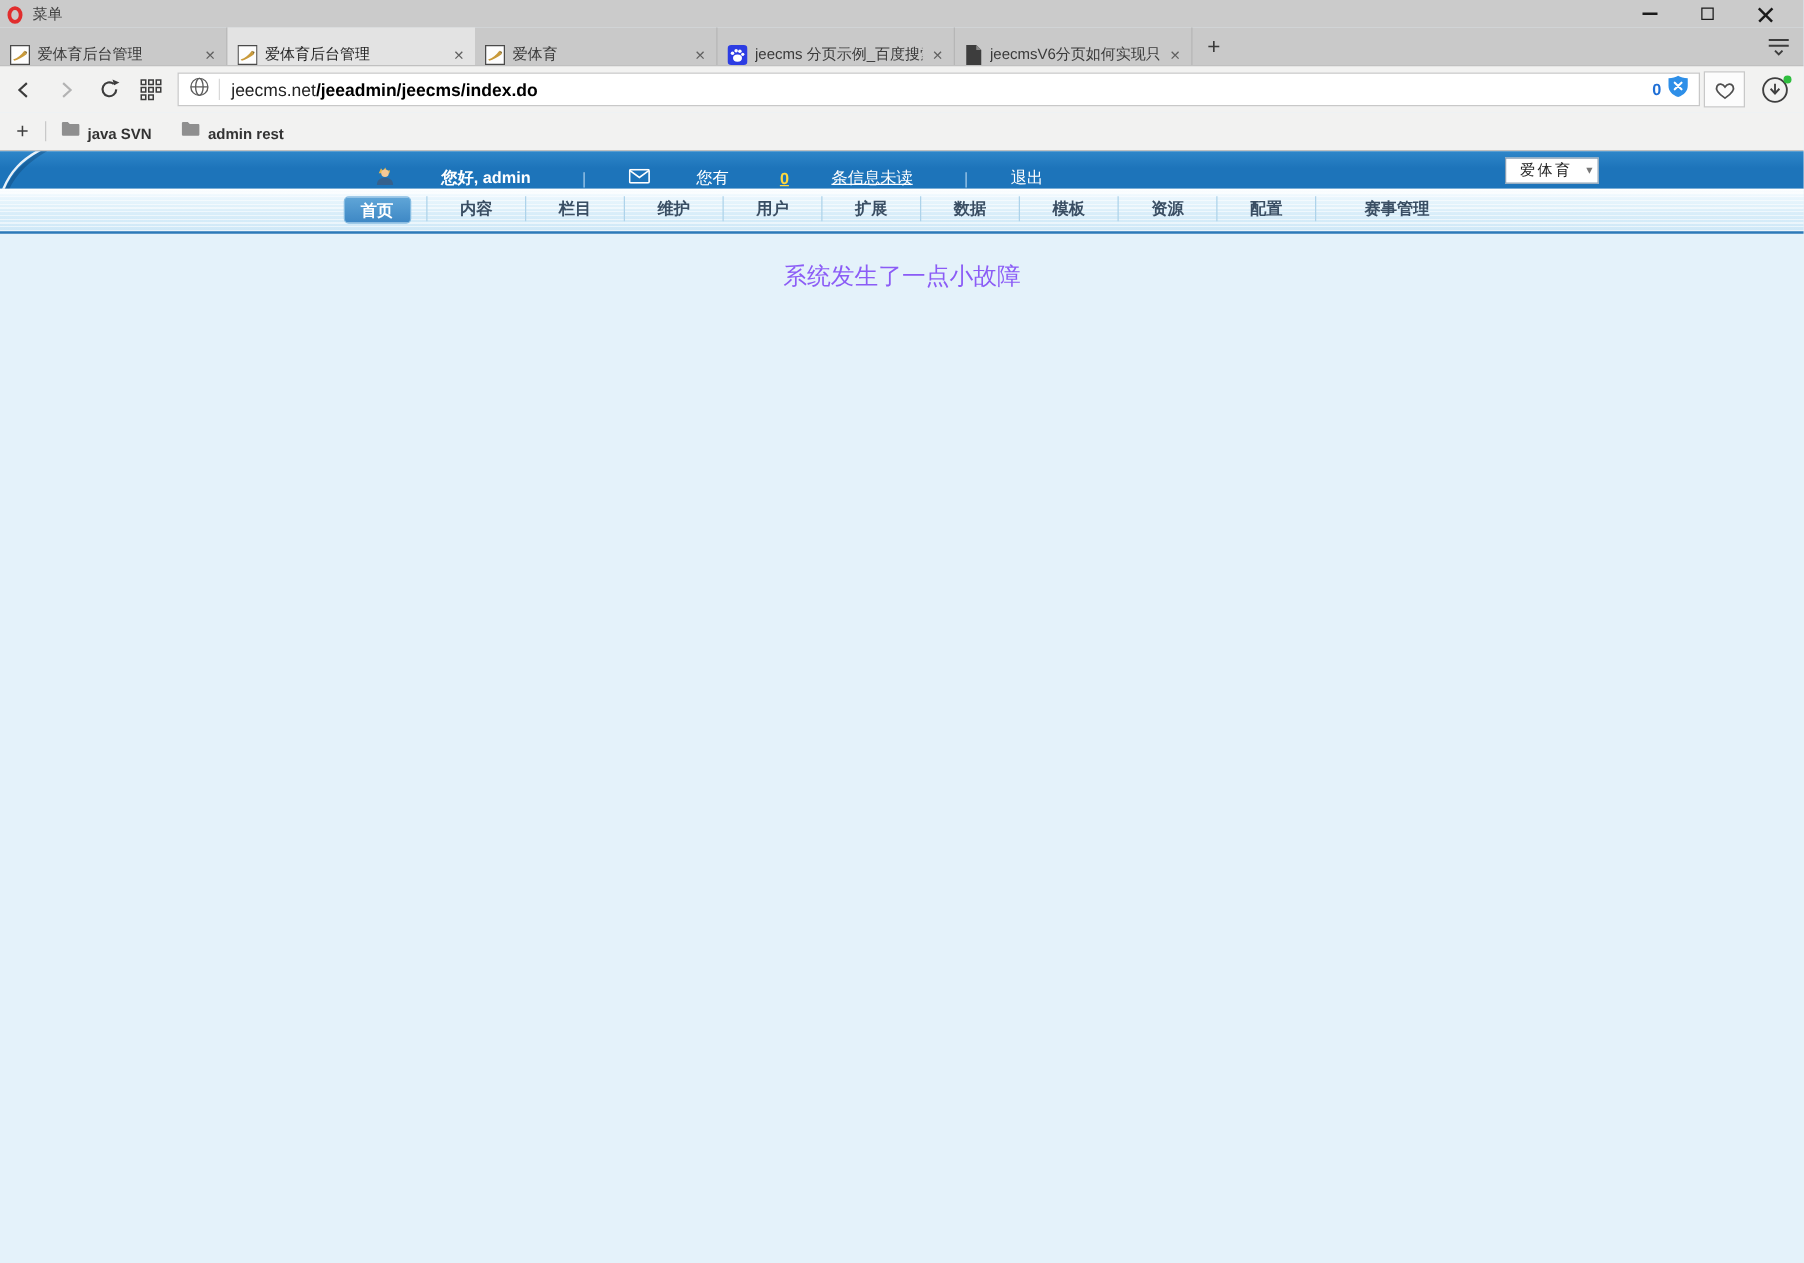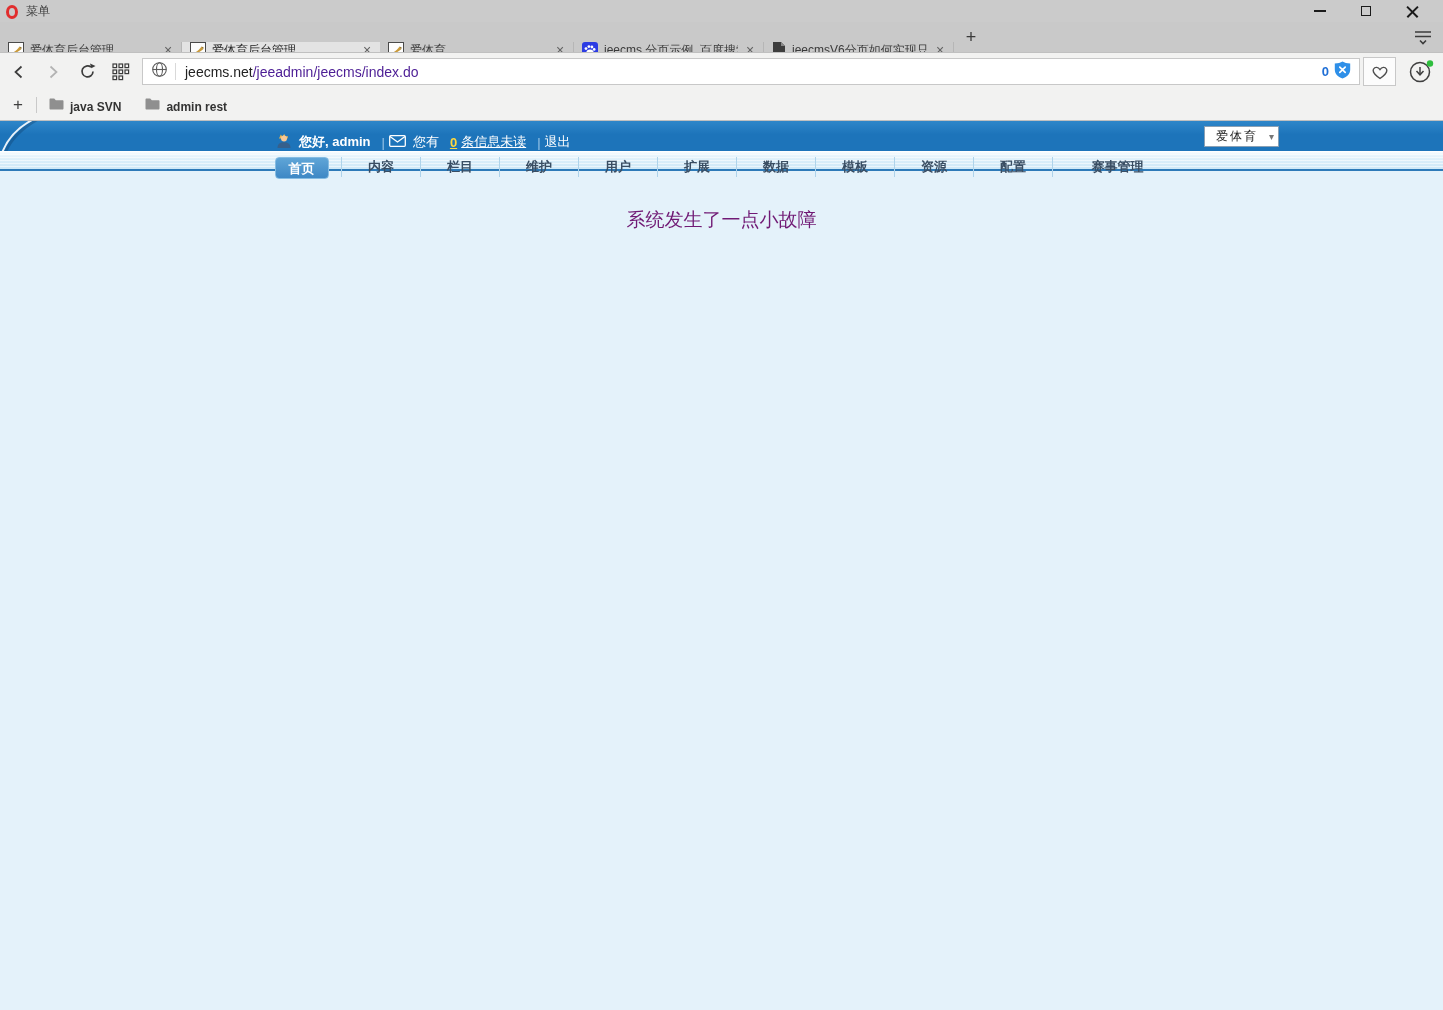--- a/index.html
+++ b/index.html
@@ -14,82 +14,82 @@
   .win-controls { margin-left:auto; display:flex; align-items:center; margin-right:8px; }
   .wc { width:46px; height:20px; display:flex; align-items:center; justify-content:center; }
   .wc-min i { display:block; width:12px; height:2px; background:#1a1a1a; }
   .wc-max i { display:block; width:10px; height:10px; border:1.5px solid #1a1a1a; }
   .wc-close i { position:relative; display:block; width:13px; height:13px; }
   .wc-close i::before,.wc-close i::after { content:""; position:absolute; left:-1px; top:6px; width:15px; height:1.6px; background:#1a1a1a; }
   .wc-close i::before { transform:rotate(45deg);} .wc-close i::after { transform:rotate(-45deg);}
 
   
   .tabbar { height:30px; background:#c9c9c9; display:flex; align-items:stretch; flex:none; }
-  .tab { display:flex; align-items:flex-start; padding:0 5px 0 8px; overflow:hidden; cursor:default;margin-top:20px; }
+  .tab { display:flex; align-items:flex-end; padding:0 5px 0 8px; overflow:hidden; cursor:default; }
   .tab:not(.active) { border-right:1px solid #b6b6b6; }
   .tab.active { background:#e3e3e3; }
   .tab .fav { flex:none; margin-right:6px; display:flex; }
   .tab .t-title { flex:1; font-size:12px; color:#3a3a3a; white-space:nowrap; overflow:hidden; }
   .tab.active .t-title { color:#262626; }
   .tab .t-close { flex:none; font-size:14px; color:#616161; margin-left:4px; width:16px; text-align:center; }
   .t1{width:182px}.t2{width:198px}.t3{width:194px}.t4{width:190px}.t5{width:190px}
   .newtab { width:34px; display:flex; align-items:center; justify-content:center; font-size:18px; color:#3a3a3a; }
   .tabmenu { margin-left:auto; width:40px; display:flex; align-items:center; justify-content:center; }
   .favbox { width:16px; height:16px; }
 
   
   .toolbar { height:38px; background:#f2f2f1; border-top:1px solid #c0c0c0; display:flex; align-items:center; padding:0 8px 0 2px; flex:none; }
   .tbtn { width:34px; height:30px; display:flex; align-items:center; justify-content:center; }
   .addr { flex:1; height:27px; background:#fff; border:1px solid #c8c8c8; display:flex; align-items:center; padding:0 8px; margin-left:4px; }
   .addr-sep { width:1px; height:17px; background:#d9d9d9; margin:0 9px 0 7px; }
   .url { font-size:14px; white-space:nowrap; }
   .url .host { color:#222; }
-  .url .path { color:#4c1d95; }
+  .url .path { color:#000000;font-weight:bold; }
   .addr .spacer { flex:1; }
   .blocked-num { font-size:13px; font-weight:bold; color:#1f6fd6; margin-right:5px; }
   .heart-btn { width:33px; height:29px; background:#fcfcfc; border:1px solid #c8c8c8; display:flex; align-items:center; justify-content:center; margin-left:3px; }
   .dl-btn { margin-left:12px; display:flex; align-items:center; }
 
   
   .bmbar { height:31px; background:#f2f2f1; border-bottom:1px solid #c0c0c0; display:flex; align-items:center; padding-left:8px; flex:none; }
   .bm-add { width:20px; text-align:center; font-size:17px; color:#3f3f3f; }
   .bm-sep { width:1px; height:16px; background:#c9c9c9; margin:0 12px 0 8px; }
   .bm-item { display:flex; align-items:flex-end; margin-right:24px; }
   .bm-item .lbl { font-size:12px; font-weight:600; color:#333; margin-left:6px; }
 
   
   .adminbar { height:30px; background:linear-gradient(180deg,#2e86c9 0%,#1d74ba 45%,#1d74ba 100%); position:relative; flex:none; color:#fff; }
   .swoosh { position:absolute; left:0; top:0; }
-  .user-info { position:absolute; left:276px; top:0; height:42px; display:flex; align-items:center; font-size:13px; }
+  .user-info { position:absolute; left:300px; top:0; height:42px; display:flex; align-items:center; font-size:13px;gap:30px; }
   .user-info > * { margin-right:7px; }
   .greeting { font-weight:bold; }
   .bar-pipe { color:#9cc6e8; margin:0 4px; }
   .msg-count { color:#ffd83d; font-weight:bold; text-decoration:underline; margin:0 4px; }
   .msg-suffix { text-decoration:underline;text-align:right; }
   .logout { color:#fff; }
   .site-select { position:absolute; right:164px; top:5px; width:75px; height:21px; background:#fff; border:1px solid #8aa0b4; display:flex; align-items:center; color:#222; font-size:12px; }
   .site-select .val { flex:1; text-align:center; letter-spacing:2px; }
   .site-select .caret { color:#777; font-size:10px; margin-right:4px; }
 
   
-  .adminnav { height:20px; border-bottom:2px solid #2d7ab8; position:relative; flex:none;
+  .adminnav { height:36px; border-bottom:2px solid #2d7ab8; position:relative; flex:none;
     background:
       repeating-linear-gradient(180deg, rgba(255,255,255,.55) 0 1px, rgba(255,255,255,0) 1px 3px),
       linear-gradient(180deg,#ffffff 0%,#eaf6fd 20%,#d8edf9 60%,#cfe8f7 100%); }
   .adminnav ul { position:absolute; left:262px; top:0; height:31px; display:flex; align-items:center; list-style:none; }
   .adminnav li { width:79px; height:20px; line-height:20px; text-align:center; font-size:13px; font-weight:bold; color:#3a4e63; }
   .adminnav li + li { border-left:1px solid #aed3ea; }
   .adminnav li.wide { width:112px;padding-left:18px; }
   .adminnav li.active { border-left:none; }
   .home-btn { display:inline-block; height:22px; line-height:22px; padding:0 13px; border-radius:4px;
     background:linear-gradient(180deg,#5fa5d7,#3e88c5); border:1px solid #85bce2; color:#fff; font-weight:bold; font-size:13px; }
 
   
   .content { flex:1; background:#e4f2fa; text-align:center; }
-  .error-msg { padding-top:36px; font-family:"Liberation Serif","DejaVu Serif",serif; font-size:19px; color:#701a75; }
+  .error-msg { padding-top:21px; font-family:"Liberation Serif","DejaVu Serif",serif; font-size:19px; color:#8b5cf6; }
 </style>
 </head>
 <body>
 
 <div class="titlebar">
   <div class="opera-o"></div>
   <div class="menu-label">菜单</div>
   <div class="win-controls">
     <div class="wc wc-min">
         <i></i>

